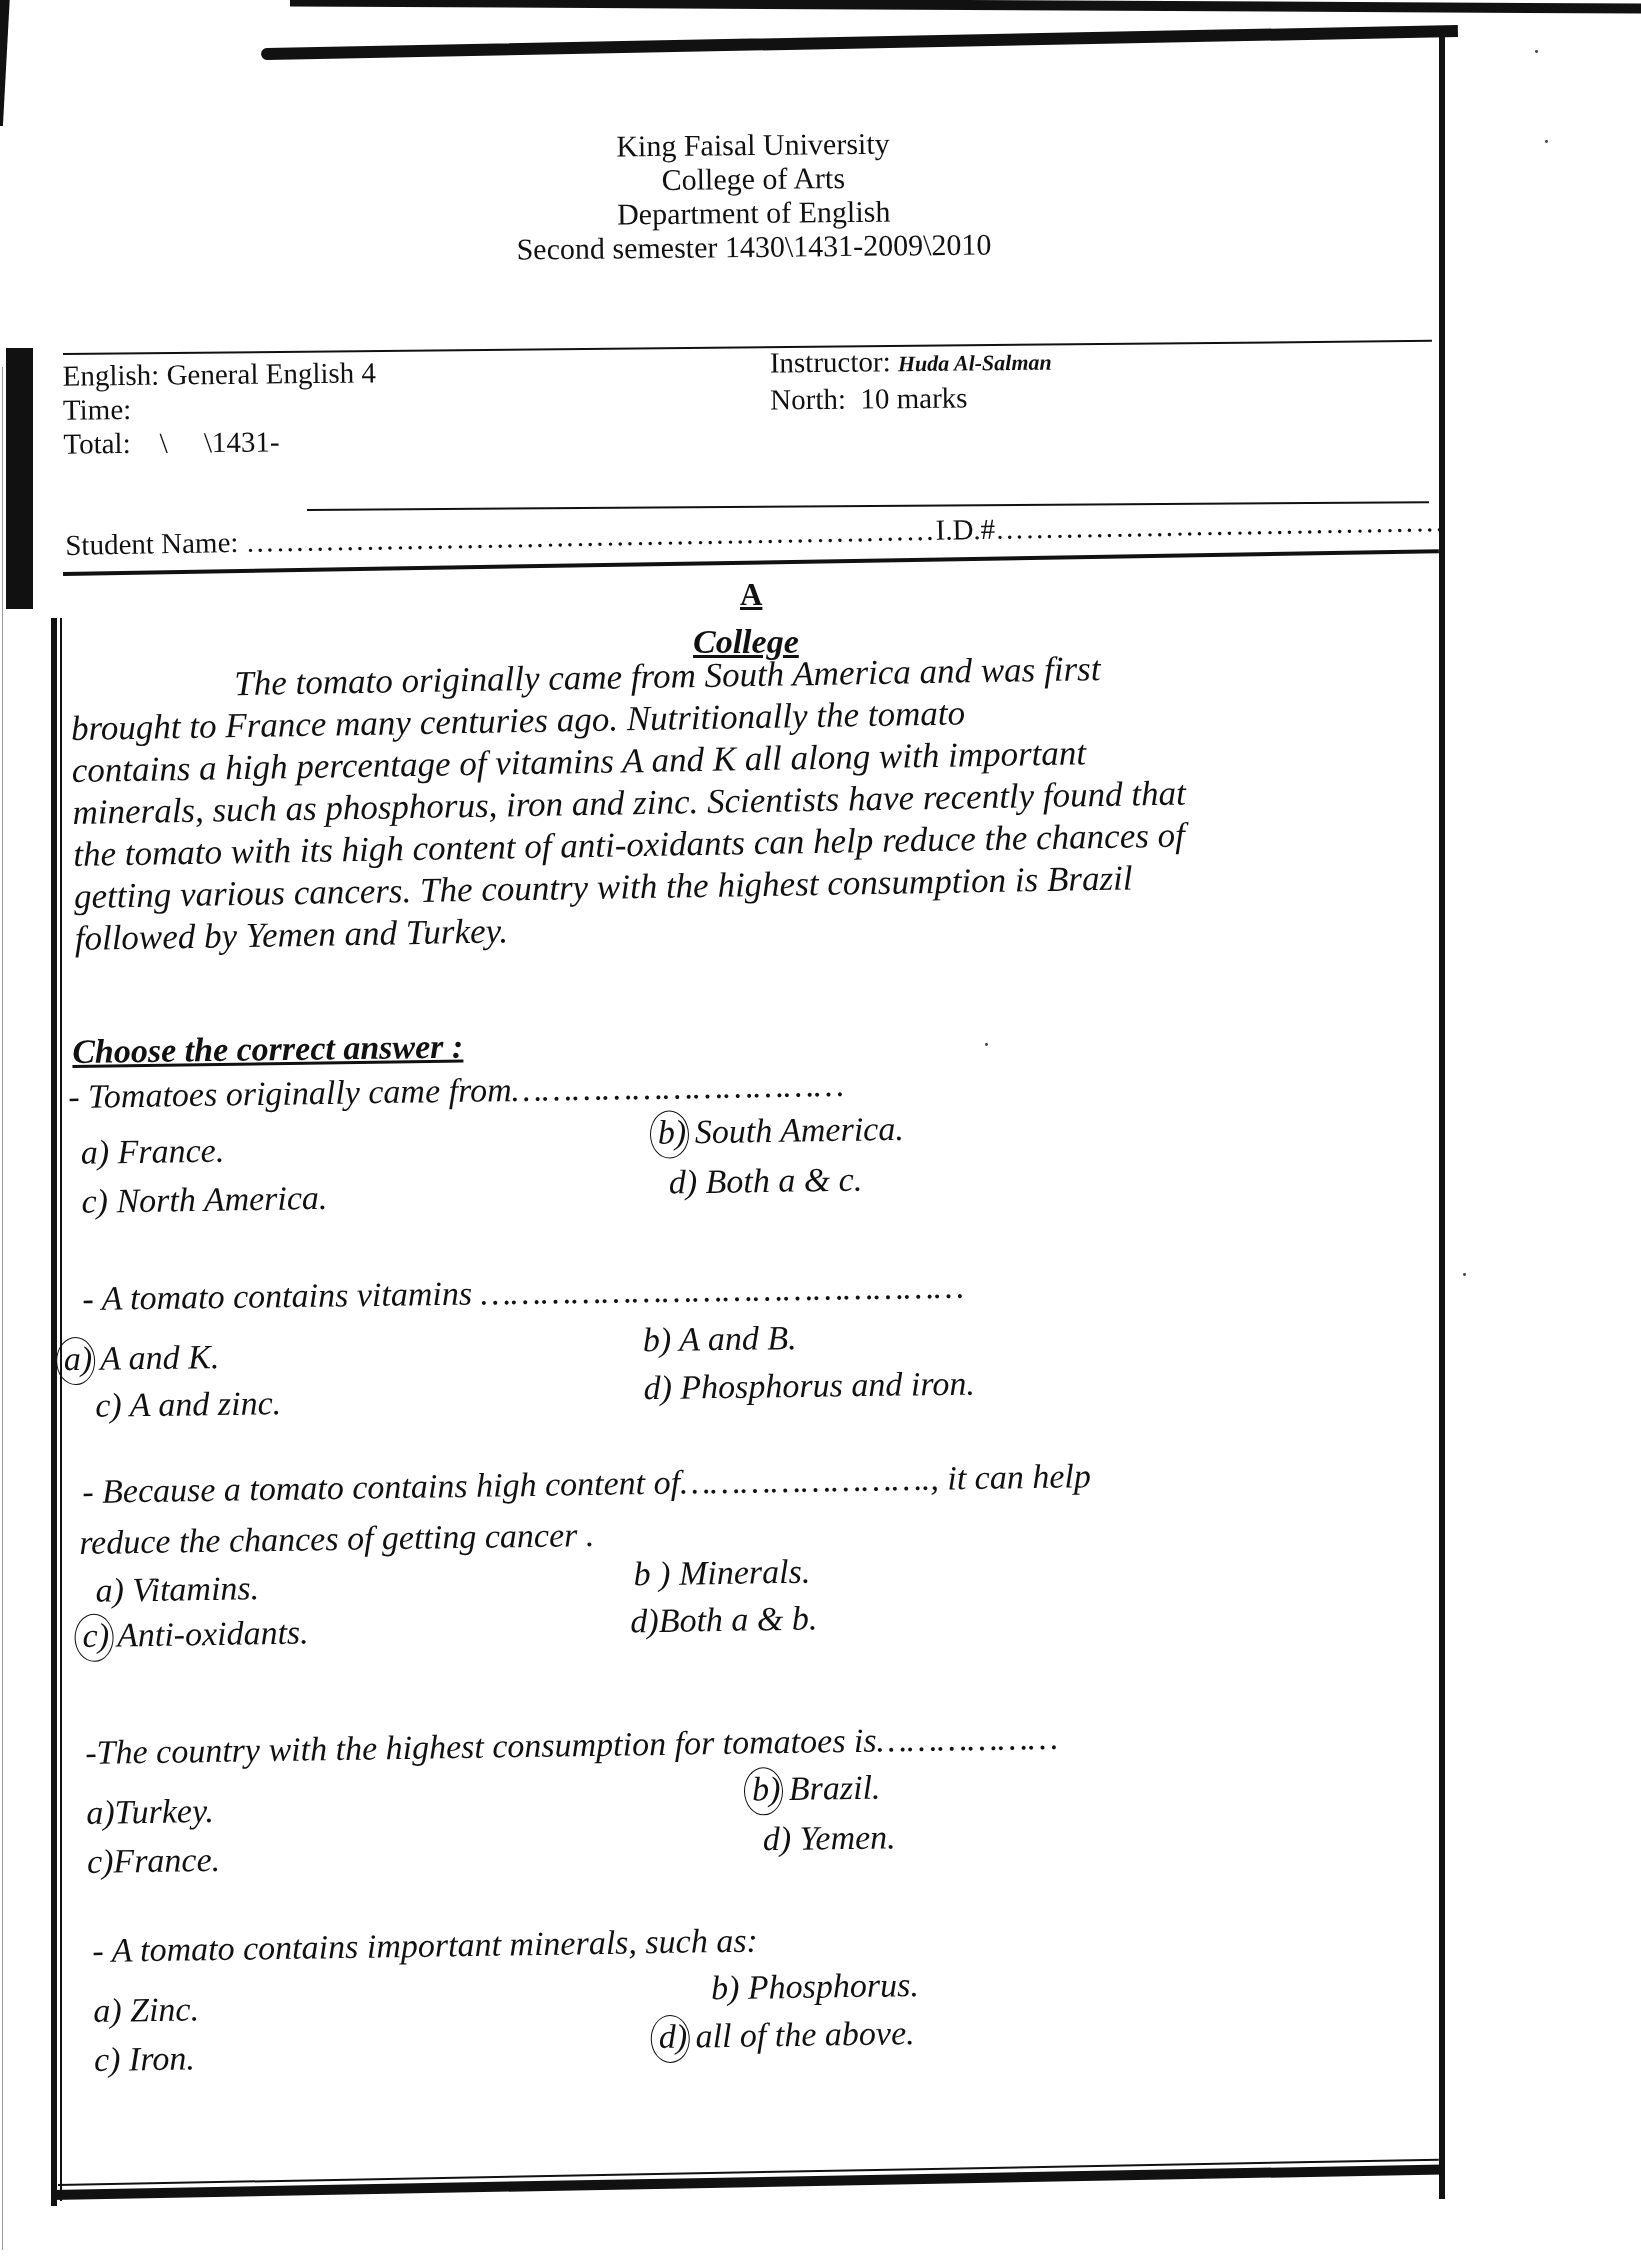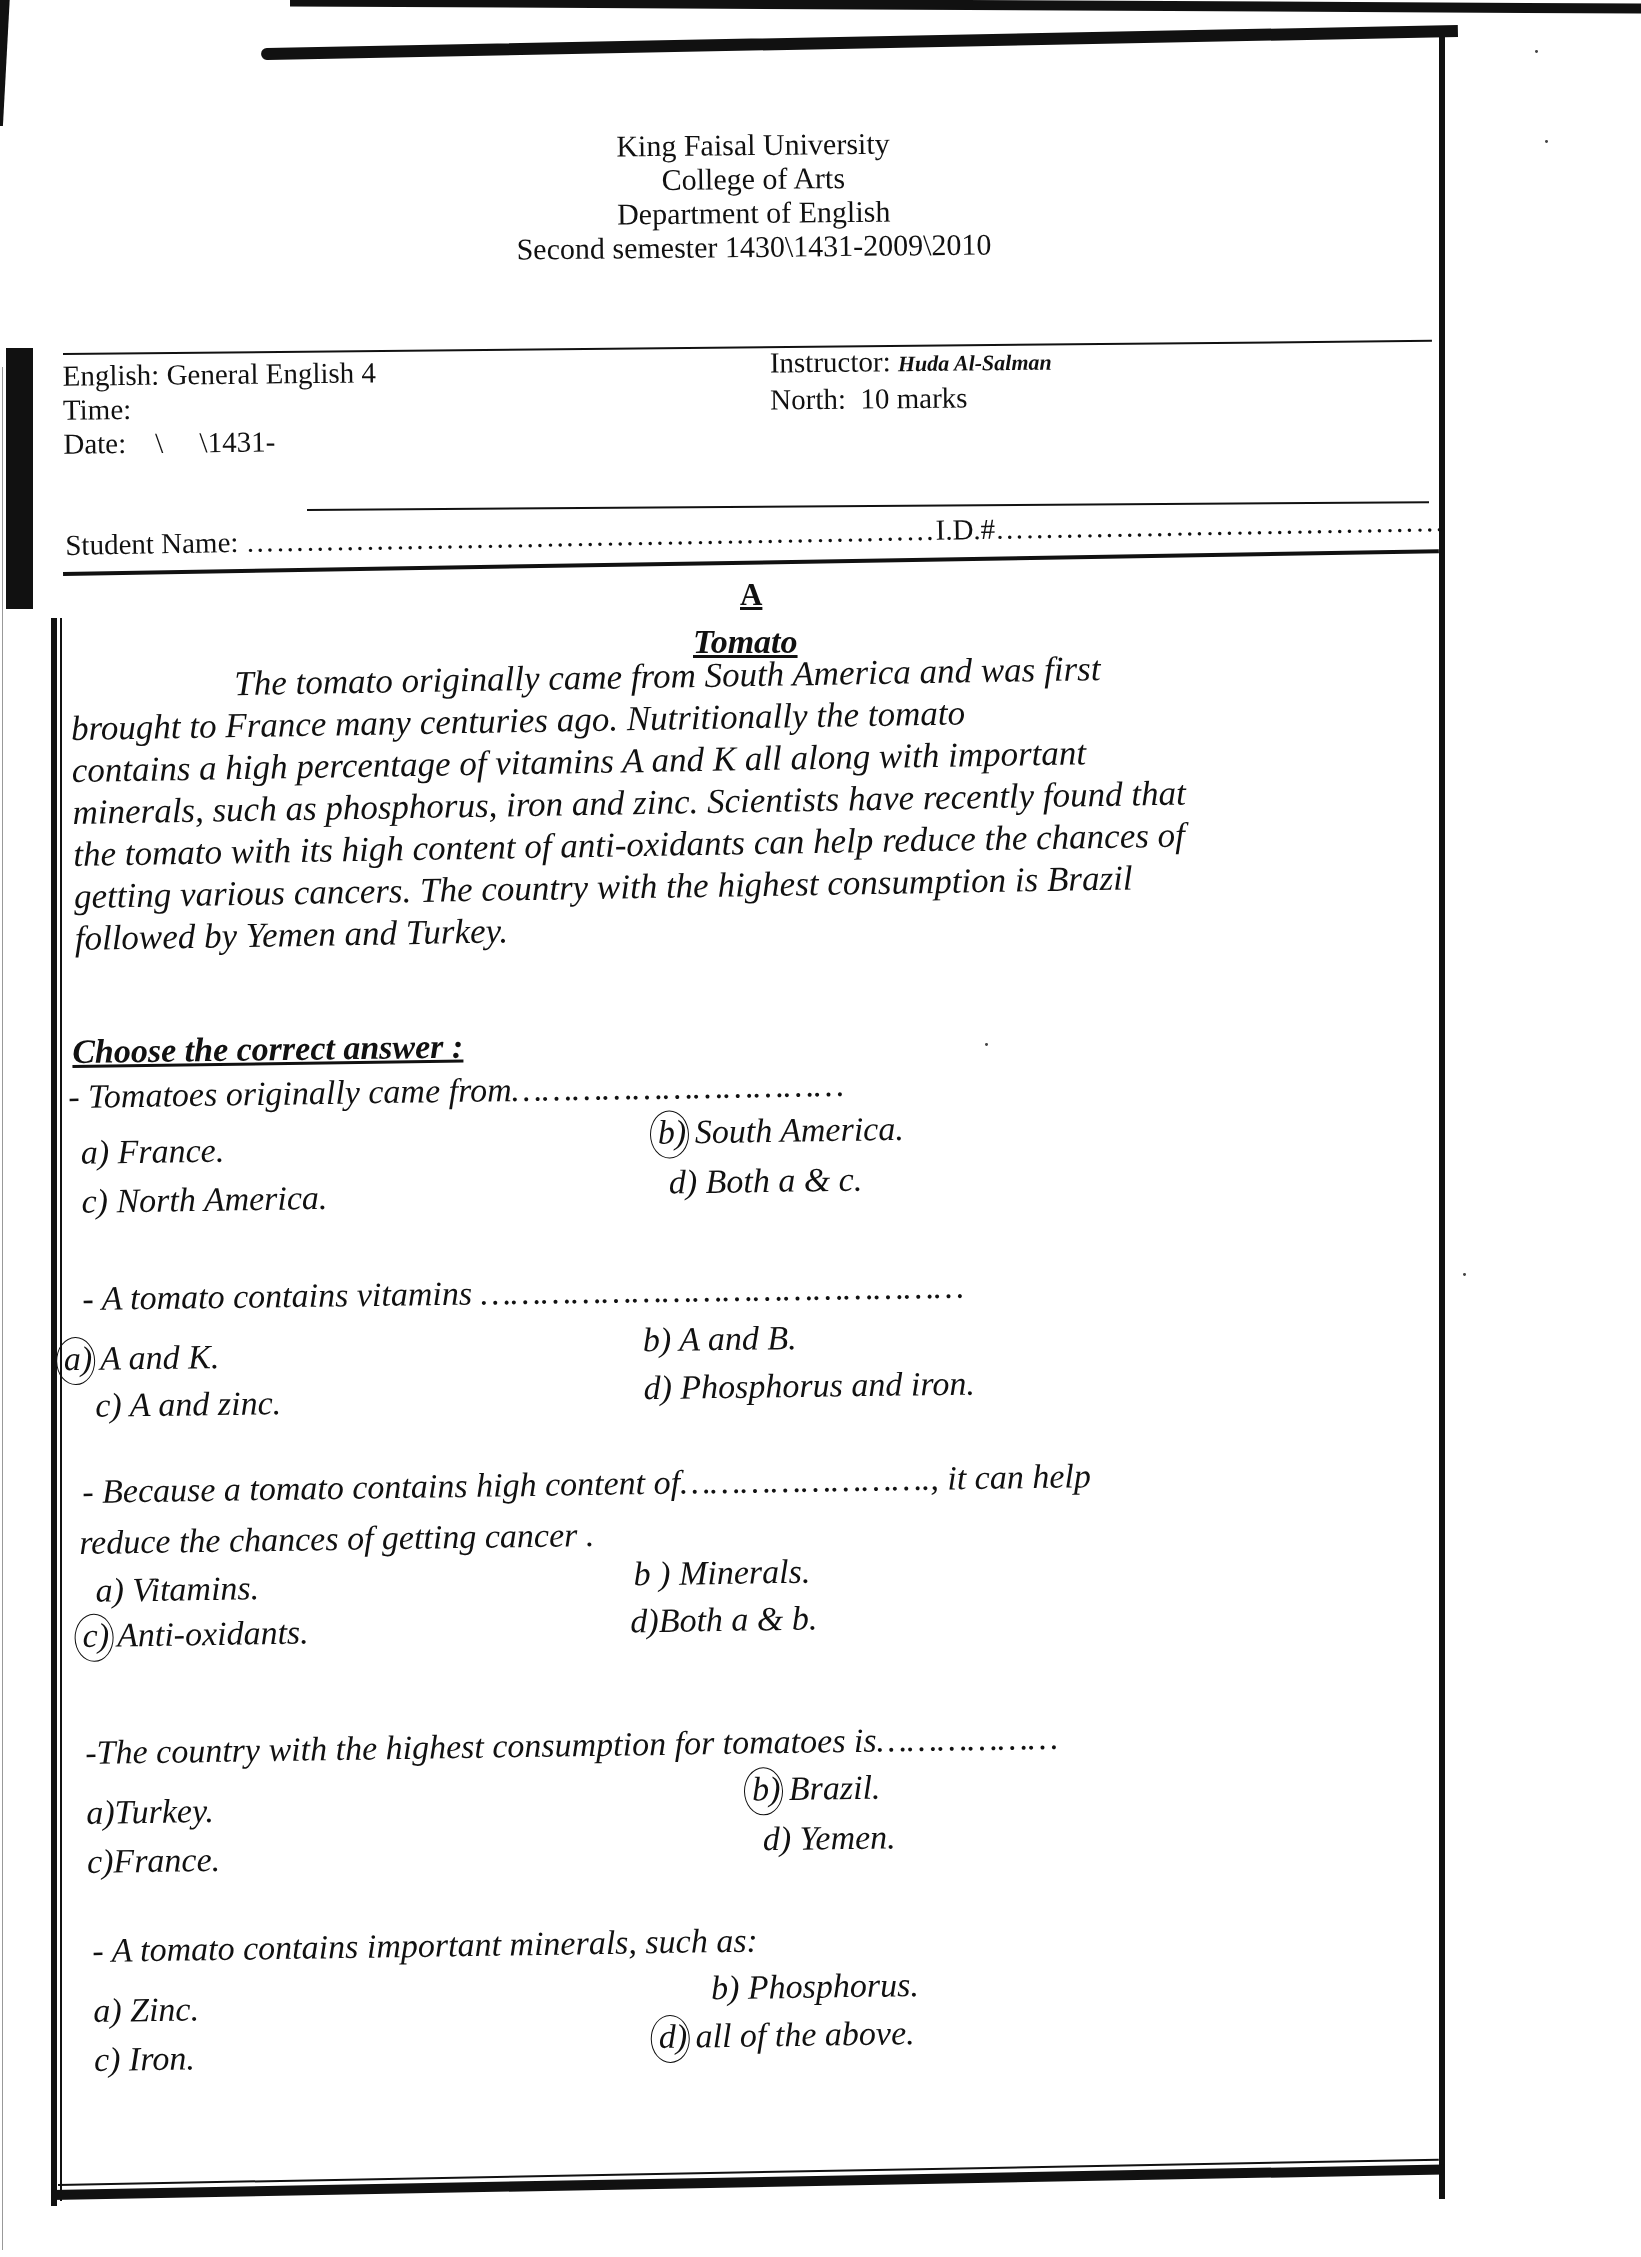--- a/index.html
+++ b/index.html
@@ -72,37 +72,37 @@
   <div>College of Arts</div>
   <div>Department of English</div>
   <div>Second semester 1430\1431-2009\2010</div>
 </div>
 
 <div class="rule" style="left:63px;top:353px;width:1369px;transform:rotate(-0.55deg);"></div>
 
 <div class="info-left">
   <div><span>English:</span> <span>General English 4</span></div>
   <div><span>Time:</span> <span></span></div>
-  <div style="white-space:pre;"><span>Date:</span>    <span>\     \1431-</span></div>
+  <div style="white-space:pre;"><span>Total:</span>    <span>\     \1431-</span></div>
 </div>
 <div class="info-right">
   <div><span>Instructor:</span> <span class="instr-name">Huda Al-Salman</span></div>
   <div style="white-space:pre;"><span>North:</span>  <span>10 marks</span></div>
 </div>
 
 <div class="rule" style="left:307px;top:509px;width:1122px;transform:rotate(-0.4deg);"></div>
 
 <div class="student-row">
   <span>Student Name:</span>
   <span class="dots">……………………………………………………………</span><span>I.D.#</span><span class="dots">………………………………………</span>
 </div>
 <div class="rule" style="left:63px;top:572px;width:1376px;height:3.9px;transform:rotate(-0.95deg);"></div>
 
 <div class="section-letter">A</div>
-<div class="section-title">Tomato</div>
+<div class="section-title">College</div>
 
 <div class="passage">
   <div class="line indent">The tomato originally came from South America and was first</div>
   <div class="line">brought to France many centuries ago. Nutritionally the tomato</div>
   <div class="line">contains a high percentage of vitamins A and K all along with important</div>
   <div class="line">minerals, such as phosphorus, iron and zinc. Scientists have recently found that</div>
   <div class="line">the tomato with its high content of anti-oxidants can help reduce the chances of</div>
   <div class="line">getting various cancers. The country with the highest consumption is Brazil</div>
   <div class="line">followed by Yemen and Turkey.</div>
 </div>

